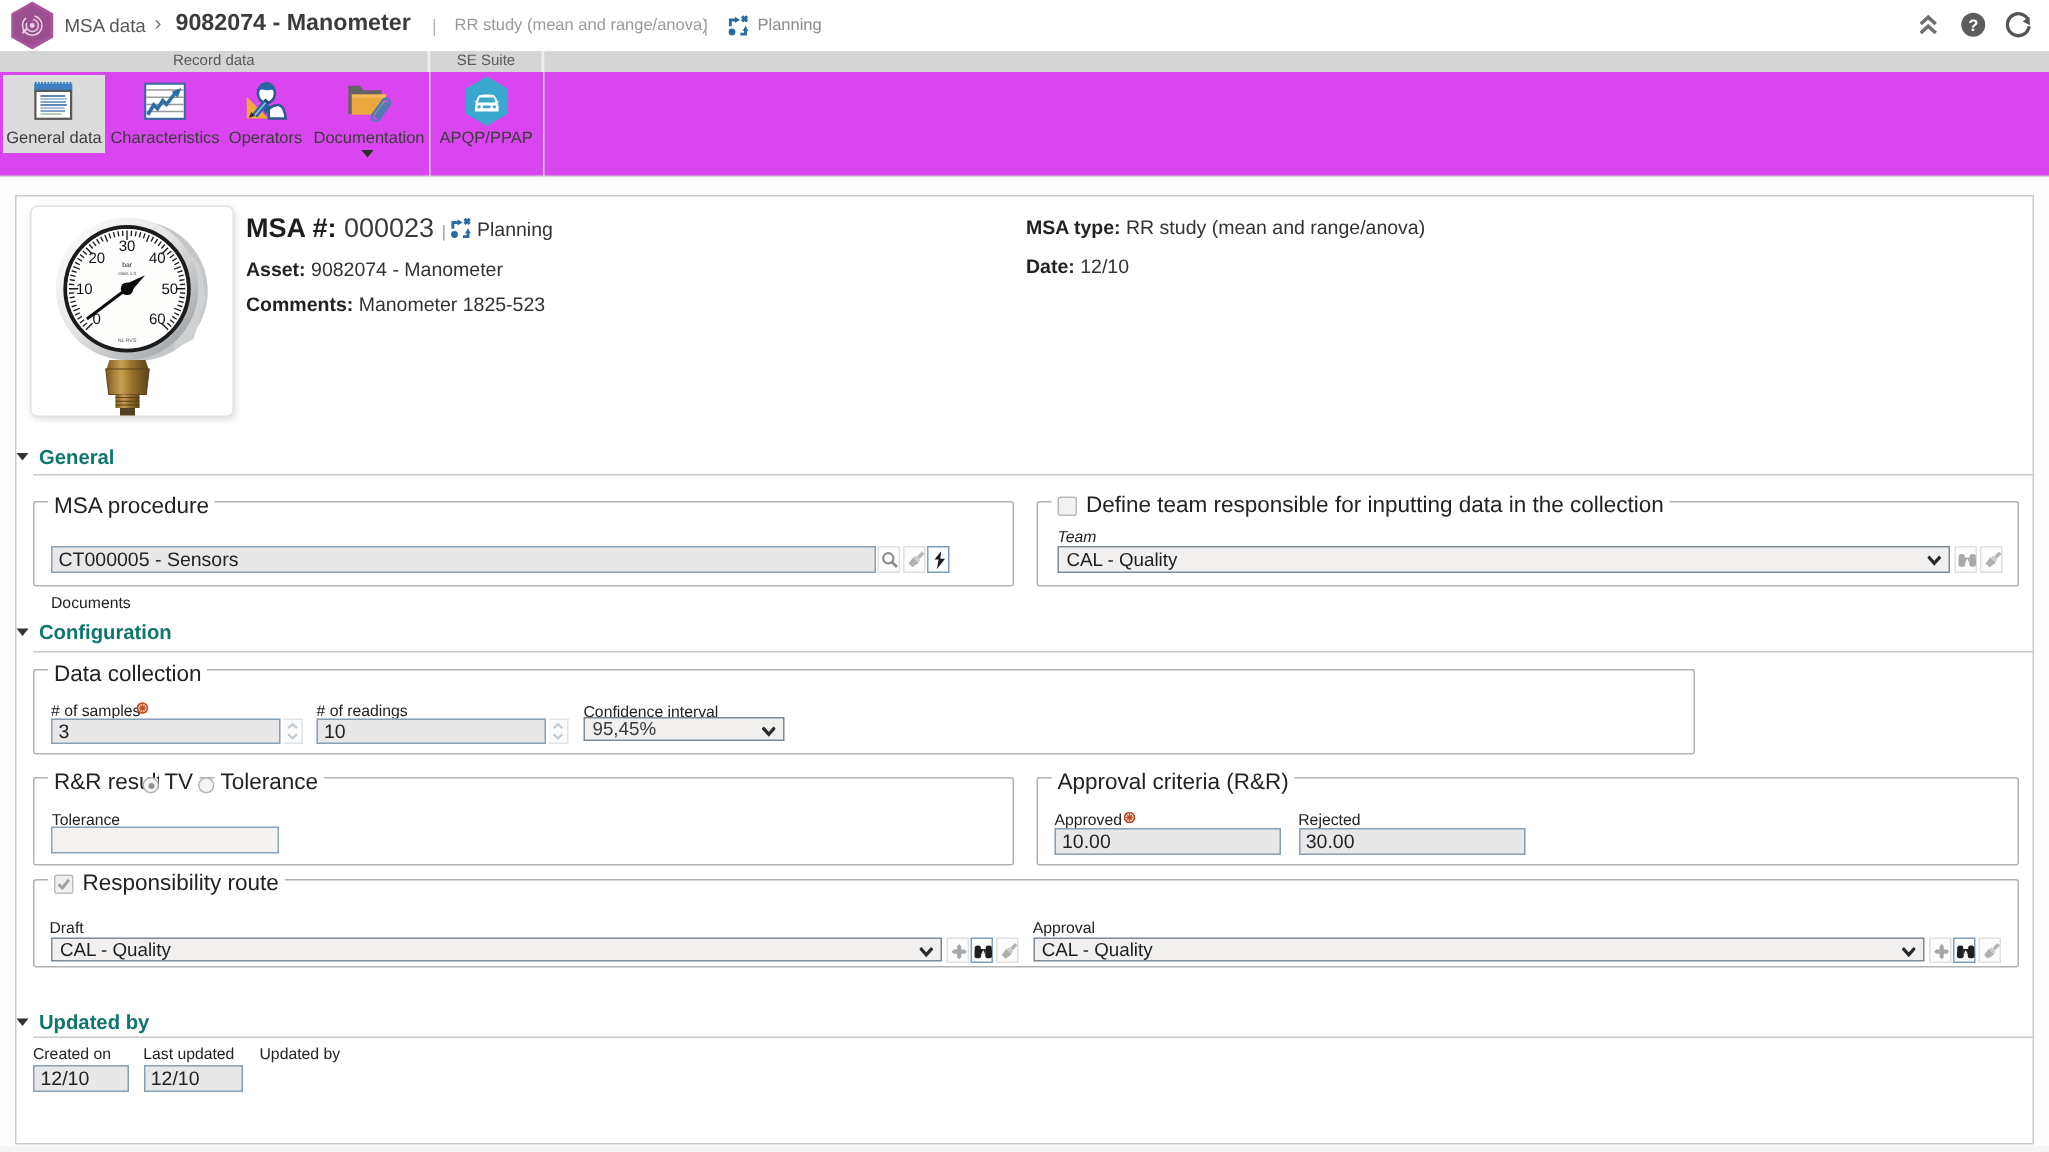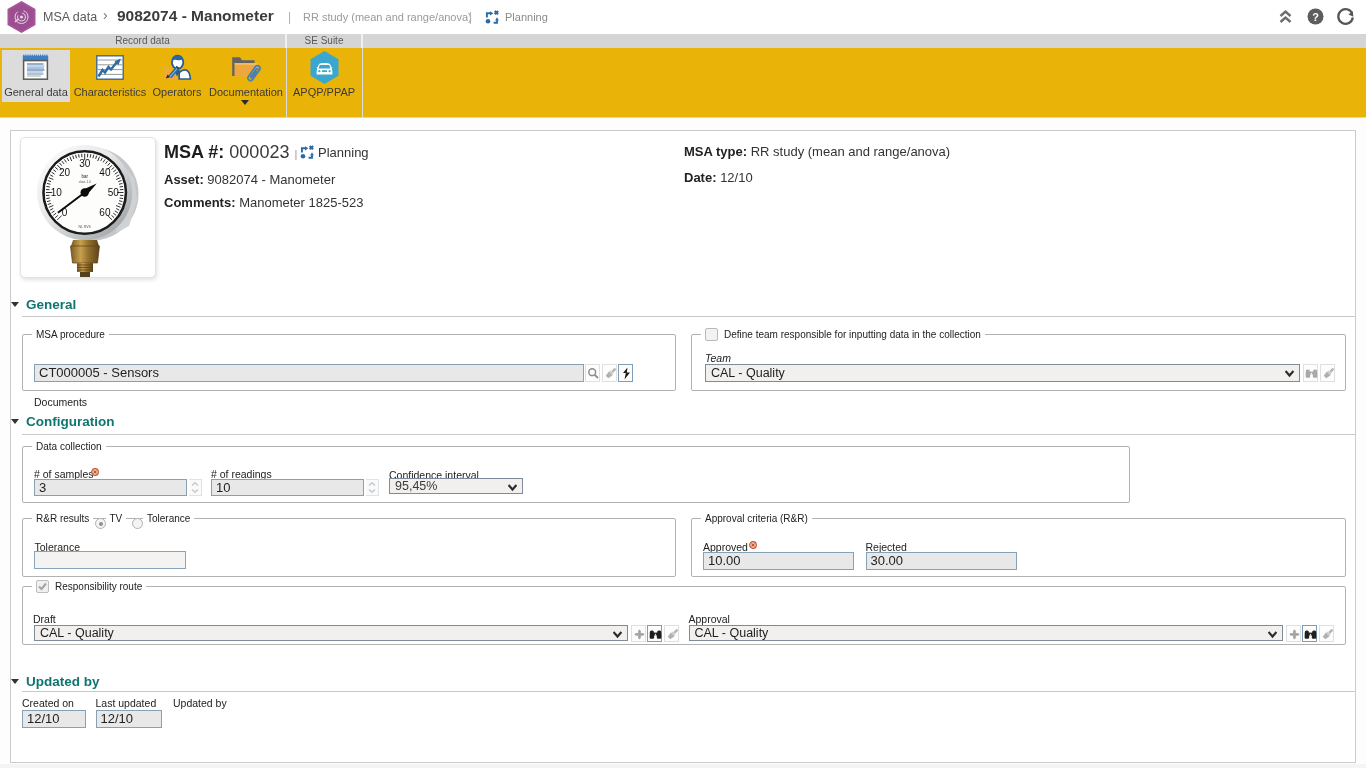--- a/index.html
+++ b/index.html
@@ -13,39 +13,39 @@
 .bc2 { position:absolute; left:117px; top:7px; font-size:15.5px; font-weight:bold; color:#3b3b3b; }
 .bar1 { position:absolute; left:288px; top:10px; font-size:12px; color:#b0b0b0; }
 .bc3 { position:absolute; left:303px; top:11px; font-size:11px; color:#9a9a9a; }
 .bar2 { position:absolute; left:469px; top:10px; font-size:12px; color:#b0b0b0; }
 .bc4 { position:absolute; left:505px; top:11px; font-size:11px; color:#8b8b8b; }
 
 #strip { position:absolute; left:0; top:34px; width:1366px; height:14px; background:#d5d5d5; font-size:10px; color:#595959; }
 .gcell { position:absolute; top:0; height:14px; text-align:center; line-height:14px; background:#d5d5d5; }
 #strip .sep { position:absolute; top:0; width:2px; height:14px; background:#efefef; }
 
-#ribbon { position:absolute; left:0; top:48px; width:1366px; height:70px; background:#eab308; border-bottom:1px solid #d6d6d6; }
+#ribbon { position:absolute; left:0; top:48px; width:1366px; height:70px; background:#d946ef; border-bottom:1px solid #d6d6d6; }
 #ribbon .vsep { position:absolute; top:0; width:1px; height:70px; background:#dcdcdc; }
 .rlabel { position:absolute; top:38px; font-size:11px; color:#3c3c3c; text-align:center; white-space:nowrap; }
 .selbg { position:absolute; left:2px; top:2px; width:68px; height:52px; background:#dcdcdc; }
 
 #content { position:absolute; left:0; top:119px; width:1366px; height:649px; background:#fdfdfd; }
 #card { position:absolute; left:10px; top:11px; width:1346px; height:633px; background:#fff; border:1px solid #cbcbcb; }
 #gaugebox { position:absolute; left:9px; top:6px; width:136px; height:141px; background:#fff; border:1px solid #e2e2e2; border-radius:5px; box-shadow:1px 2px 4px rgba(0,0,0,0.12); }
 .t1 { position:absolute; left:153px; top:10px; font-size:18px; color:#3a3a3a; white-space:nowrap; }
 .t1 b { color:#1d1d1d; }
 .t2 { position:absolute; font-size:13px; color:#333; white-space:nowrap; }
 .t2 b { color:#222; }
 
 .sechead { position:absolute; left:0px; font-size:13.5px; font-weight:bold; color:#0f766e; white-space:nowrap; }
 .sechead .tri { display:inline-block; width:0; height:0; border-left:4.5px solid transparent; border-right:4.5px solid transparent; border-top:5px solid #333; vertical-align:middle; margin-right:7px; margin-bottom:2px; }
 .secrule { position:absolute; left:11px; height:1px; background:#c9c9c9; }
 
 .fs { position:absolute; border:1px solid #b2b2b2; border-radius:2px; background:#fff; }
-.legend { position:absolute; top:-6px; background:#fff; font-size:10px; color:#222; padding:0 4px; white-space:nowrap; }
+.legend { position:absolute; top:-6px; background:#fff; font-size:15px; color:#222; padding:0 4px; white-space:nowrap; }
 .flabel { position:absolute; font-size:10.5px; color:#222; white-space:nowrap; }
 
 .inp { position:absolute; height:18px; border:1px solid #86a0b5; background:#e8e8e8; font-size:13px; color:#222; line-height:16px; padding-left:4px; white-space:nowrap; overflow:hidden; }
 .inpw { background:#f4f3f1; border:1px solid #88a3bb; }
 .sel { position:absolute; height:18px; border:1px solid #7e8c99; background:#f1f0ee; font-size:12.5px; color:#1d1d1d; line-height:16px; padding-left:5px; white-space:nowrap; overflow:hidden; }
 .sel .chev { position:absolute; top:4px; right:5px; width:9px; height:9px; }
 .ibox { position:absolute; width:15px; height:18px; border:1px solid #e0e0e0; background:#fdfdfd; }
 .ibox.en { border:1px solid #7f9db9; }
 .ibox svg { position:absolute; left:1px; top:2px; }
 .spin { position:absolute; width:13px; height:17px; border:1px solid #dfe3e7; border-left:none; background:#fafafa; }

